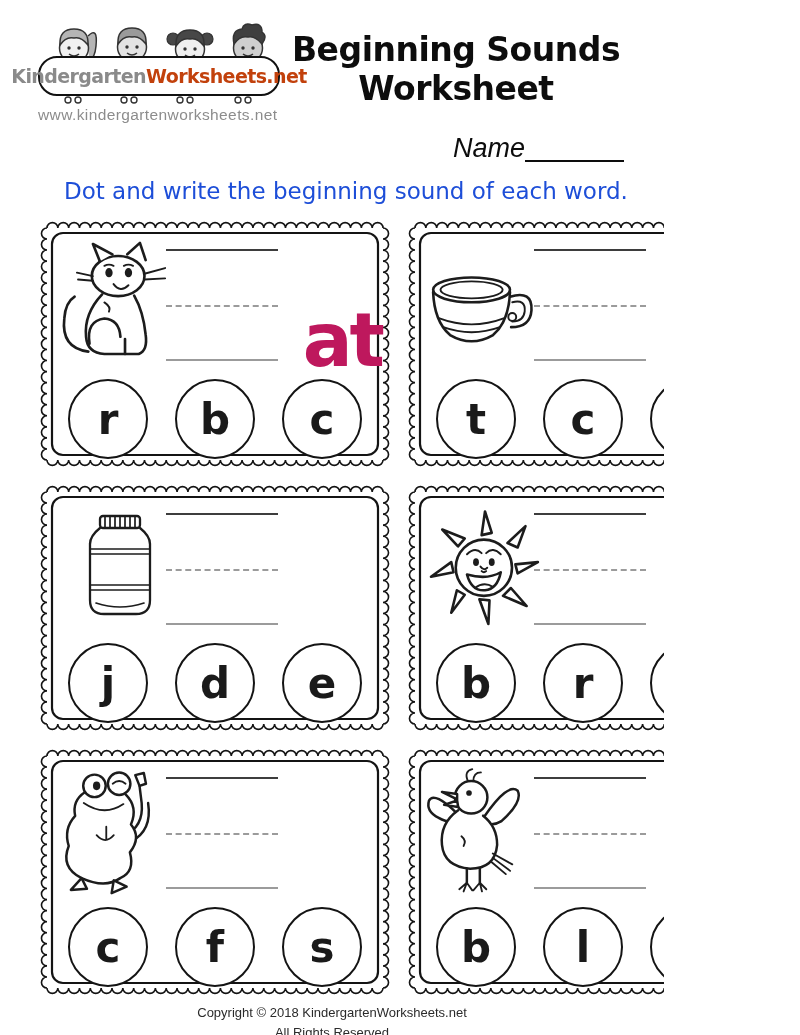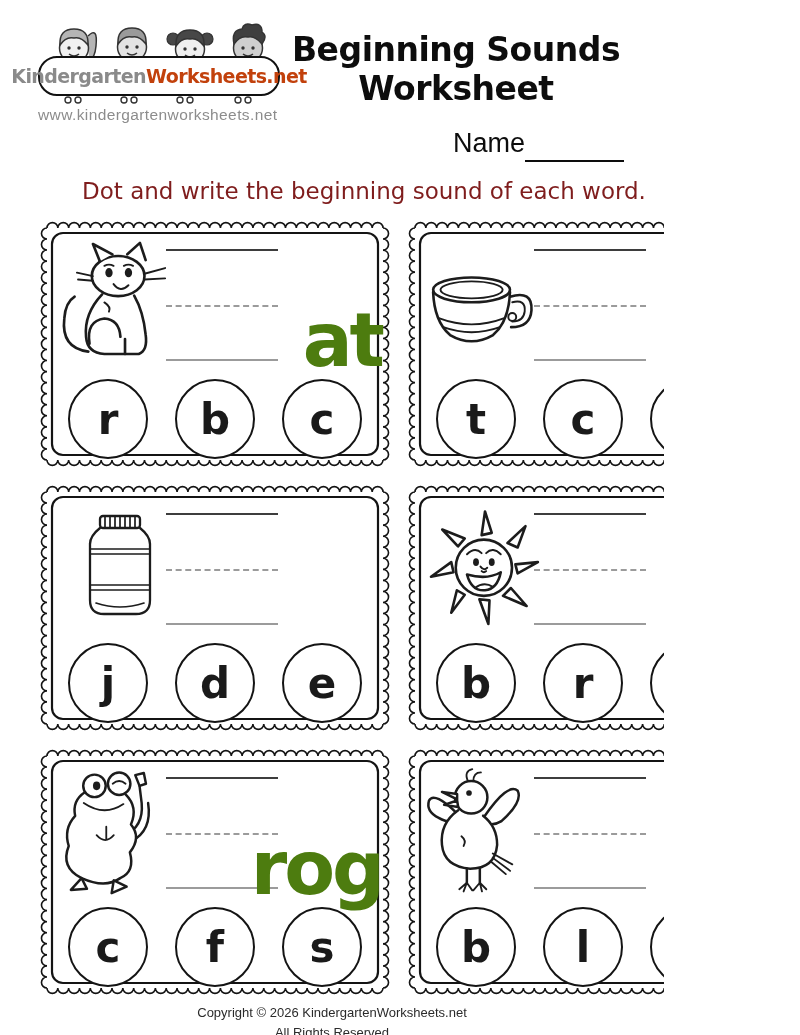--- a/index.html
+++ b/index.html
@@ -11,43 +11,43 @@
   .kids-svg{display:block;margin-left:6px;}
   .banner{width:238px;height:36px;border:2.5px solid #111;border-radius:19px;background:#fff;
           display:flex;align-items:center;justify-content:center;margin-top:-12px;position:relative;
           font-size:19px;letter-spacing:-0.6px;white-space:nowrap;}
   .banner .gray{color:#8a8a8a;font-weight:700;}
   .banner .black{color:#c2410c;font-weight:800;}
   .fingers-svg{display:block;margin:0 0 0 14px;}
   .site-url{font-family:"Liberation Sans",sans-serif;font-size:15.5px;color:#8c8c8c;letter-spacing:0.4px;}
   .head-right{flex:1;display:flex;flex-direction:column;}
   .title{font-size:33px;font-weight:600;letter-spacing:-0.5px;text-align:center;margin:16px 0 0 0;color:#0d0d0d;}
-  .name-row{display:flex;align-items:flex-start;margin:22px 0 0 165px;font-family:"Liberation Sans",sans-serif;}
+  .name-row{display:flex;align-items:flex-end;margin:22px 0 0 165px;font-family:"Liberation Sans",sans-serif;font-style:italic;}
   .name-label{font-size:27px;color:#0d0d0d;line-height:1;}
   .name-line{flex:1;height:30px;border-bottom:2.3px solid #0d0d0d;}
-  .instruction{font-size:23px;margin:16px 0 12px 64px;color:#7f1d1d;text-align:center;}
+  .instruction{font-size:23px;margin:16px 0 12px 64px;color:#1d4ed8;}
   
   .cards{display:grid;grid-template-columns:354px 354px;grid-auto-rows:250px;gap:14px;margin:15px 40px 0 38px;}
   .card{position:relative;}
   .scallop{position:absolute;inset:0;width:100%;height:100%;}
   .illus{position:absolute;}
   .illus svg{overflow:visible;display:block;}
   .il-cat {left:16px;top:22px;width:126px;height:124px;}
   .il-cup {left:14px;top:46px;width:128px;height:104px;}
   .il-jar {left:32px;top:24px;width:100px;height:122px;}
   .il-sun {left:16px;top:24px;width:126px;height:126px;}
   .il-frog{left:20px;top:20px;width:118px;height:130px;}
   .il-bird{left:14px;top:20px;width:124px;height:132px;}
   .write-area{position:absolute;left:128px;top:30px;width:112px;height:112px;}
   .wl{position:absolute;left:0;width:100%;height:0;}
   .wl.l1{top:0;border-top:2.2px solid #3d3d3d;}
   .wl.l2{top:56px;border-top:2px dashed #9b9b9b;}
   .wl.l3{top:110px;border-top:2px solid #9b9b9b;}
   .word{position:absolute;right:10px;top:84px;font-size:74px;font-weight:700;letter-spacing:-3px;
-        line-height:1;color:#4d7c0f;}
+        line-height:1;color:#be185d;}
   .choices{position:absolute;left:0;right:0;bottom:10px;display:flex;justify-content:center;gap:27px;}
   .letter-circle{width:76px;height:76px;border:2.5px solid #141414;border-radius:50%;background:#fff;
         display:flex;align-items:center;justify-content:center;font-size:42px;font-weight:700;color:#1a1a1a;}
   
   .footer{text-align:center;margin-top:6px;font-family:"Liberation Sans",sans-serif;
           font-size:13px;line-height:1.5;color:#2b2b2b;}
   
   .ink{stroke:#1c1c1c;stroke-width:2.3;fill:none;stroke-linecap:round;stroke-linejoin:round;}
   .ink-thin{stroke:#1c1c1c;stroke-width:1.7;fill:none;stroke-linecap:round;stroke-linejoin:round;}
   .ink-fill{fill:#1c1c1c;stroke:none;}
@@ -267,21 +267,20 @@
           <path class="ink-thin" d="M36 62 Q44 71 52 62 M45 66 V54"></path>
           <path class="ink-white" d="M22 102 L12 113 L27 112 Z"></path>
           <path class="ink-white" d="M52 104 L50 116 L64 110 Z"></path>
         </svg>
       </div>
       <div class="write-area">
         <div class="wl l1"></div>
         <div class="wl l2"></div>
         <div class="wl l3"></div>
       </div>
-      <div class="word">rog</div>
       <div class="choices">
         <div class="letter-circle">c</div>
         <div class="letter-circle">f</div>
         <div class="letter-circle">s</div>
       </div>
     </div>
 
     <div class="card">
       <svg class="scallop" viewBox="0 0 354 250" aria-hidden="true">
         <path class="sc-path" fill="none" stroke="#141414" stroke-width="1.6" d="M9 9a5.42 5.42 0 0 1 10.84 0.00a5.42 5.42 0 0 1 10.84 0.00a5.42 5.42 0 0 1 10.84 0.00a5.42 5.42 0 0 1 10.84 0.00a5.42 5.42 0 0 1 10.84 0.00a5.42 5.42 0 0 1 10.84 0.00a5.42 5.42 0 0 1 10.84 0.00a5.42 5.42 0 0 1 10.84 0.00a5.42 5.42 0 0 1 10.84 0.00a5.42 5.42 0 0 1 10.84 0.00a5.42 5.42 0 0 1 10.84 0.00a5.42 5.42 0 0 1 10.84 0.00a5.42 5.42 0 0 1 10.84 0.00a5.42 5.42 0 0 1 10.84 0.00a5.42 5.42 0 0 1 10.84 0.00a5.42 5.42 0 0 1 10.84 0.00a5.42 5.42 0 0 1 10.84 0.00a5.42 5.42 0 0 1 10.84 0.00a5.42 5.42 0 0 1 10.84 0.00a5.42 5.42 0 0 1 10.84 0.00a5.42 5.42 0 0 1 10.84 0.00a5.42 5.42 0 0 1 10.84 0.00a5.42 5.42 0 0 1 10.84 0.00a5.42 5.42 0 0 1 10.84 0.00a5.42 5.42 0 0 1 10.84 0.00a5.42 5.42 0 0 1 10.84 0.00a5.42 5.42 0 0 1 10.84 0.00a5.42 5.42 0 0 1 10.84 0.00a5.42 5.42 0 0 1 10.84 0.00a5.42 5.42 0 0 1 10.84 0.00a5.42 5.42 0 0 1 10.84 0.00M345 9a5.52 5.52 0 0 1 0.00 11.05a5.52 5.52 0 0 1 0.00 11.05a5.52 5.52 0 0 1 0.00 11.05a5.52 5.52 0 0 1 0.00 11.05a5.52 5.52 0 0 1 0.00 11.05a5.52 5.52 0 0 1 0.00 11.05a5.52 5.52 0 0 1 0.00 11.05a5.52 5.52 0 0 1 0.00 11.05a5.52 5.52 0 0 1 0.00 11.05a5.52 5.52 0 0 1 0.00 11.05a5.52 5.52 0 0 1 0.00 11.05a5.52 5.52 0 0 1 0.00 11.05a5.52 5.52 0 0 1 0.00 11.05a5.52 5.52 0 0 1 0.00 11.05a5.52 5.52 0 0 1 0.00 11.05a5.52 5.52 0 0 1 0.00 11.05a5.52 5.52 0 0 1 0.00 11.05a5.52 5.52 0 0 1 0.00 11.05a5.52 5.52 0 0 1 0.00 11.05a5.52 5.52 0 0 1 0.00 11.05a5.52 5.52 0 0 1 0.00 11.05M345 241a5.42 5.42 0 0 1 -10.84 0.00a5.42 5.42 0 0 1 -10.84 0.00a5.42 5.42 0 0 1 -10.84 0.00a5.42 5.42 0 0 1 -10.84 0.00a5.42 5.42 0 0 1 -10.84 0.00a5.42 5.42 0 0 1 -10.84 0.00a5.42 5.42 0 0 1 -10.84 0.00a5.42 5.42 0 0 1 -10.84 0.00a5.42 5.42 0 0 1 -10.84 0.00a5.42 5.42 0 0 1 -10.84 0.00a5.42 5.42 0 0 1 -10.84 0.00a5.42 5.42 0 0 1 -10.84 0.00a5.42 5.42 0 0 1 -10.84 0.00a5.42 5.42 0 0 1 -10.84 0.00a5.42 5.42 0 0 1 -10.84 0.00a5.42 5.42 0 0 1 -10.84 0.00a5.42 5.42 0 0 1 -10.84 0.00a5.42 5.42 0 0 1 -10.84 0.00a5.42 5.42 0 0 1 -10.84 0.00a5.42 5.42 0 0 1 -10.84 0.00a5.42 5.42 0 0 1 -10.84 0.00a5.42 5.42 0 0 1 -10.84 0.00a5.42 5.42 0 0 1 -10.84 0.00a5.42 5.42 0 0 1 -10.84 0.00a5.42 5.42 0 0 1 -10.84 0.00a5.42 5.42 0 0 1 -10.84 0.00a5.42 5.42 0 0 1 -10.84 0.00a5.42 5.42 0 0 1 -10.84 0.00a5.42 5.42 0 0 1 -10.84 0.00a5.42 5.42 0 0 1 -10.84 0.00a5.42 5.42 0 0 1 -10.84 0.00M9 241a5.52 5.52 0 0 1 0.00 -11.05a5.52 5.52 0 0 1 0.00 -11.05a5.52 5.52 0 0 1 0.00 -11.05a5.52 5.52 0 0 1 0.00 -11.05a5.52 5.52 0 0 1 0.00 -11.05a5.52 5.52 0 0 1 0.00 -11.05a5.52 5.52 0 0 1 0.00 -11.05a5.52 5.52 0 0 1 0.00 -11.05a5.52 5.52 0 0 1 0.00 -11.05a5.52 5.52 0 0 1 0.00 -11.05a5.52 5.52 0 0 1 0.00 -11.05a5.52 5.52 0 0 1 0.00 -11.05a5.52 5.52 0 0 1 0.00 -11.05a5.52 5.52 0 0 1 0.00 -11.05a5.52 5.52 0 0 1 0.00 -11.05a5.52 5.52 0 0 1 0.00 -11.05a5.52 5.52 0 0 1 0.00 -11.05a5.52 5.52 0 0 1 0.00 -11.05a5.52 5.52 0 0 1 0.00 -11.05a5.52 5.52 0 0 1 0.00 -11.05a5.52 5.52 0 0 1 0.00 -11.05"></path>
@@ -311,17 +310,17 @@
       <div class="choices">
         <div class="letter-circle">b</div>
         <div class="letter-circle">l</div>
         <div class="letter-circle">d</div>
       </div>
     </div>
 
   </div>
 
   <div class="footer">
-    <div>Copyright © 2026 KindergartenWorksheets.net</div>
+    <div>Copyright © 2018 KindergartenWorksheets.net</div>
     <div>All Rights Reserved</div>
   </div>
 
 </div>
 
 </body></html>

